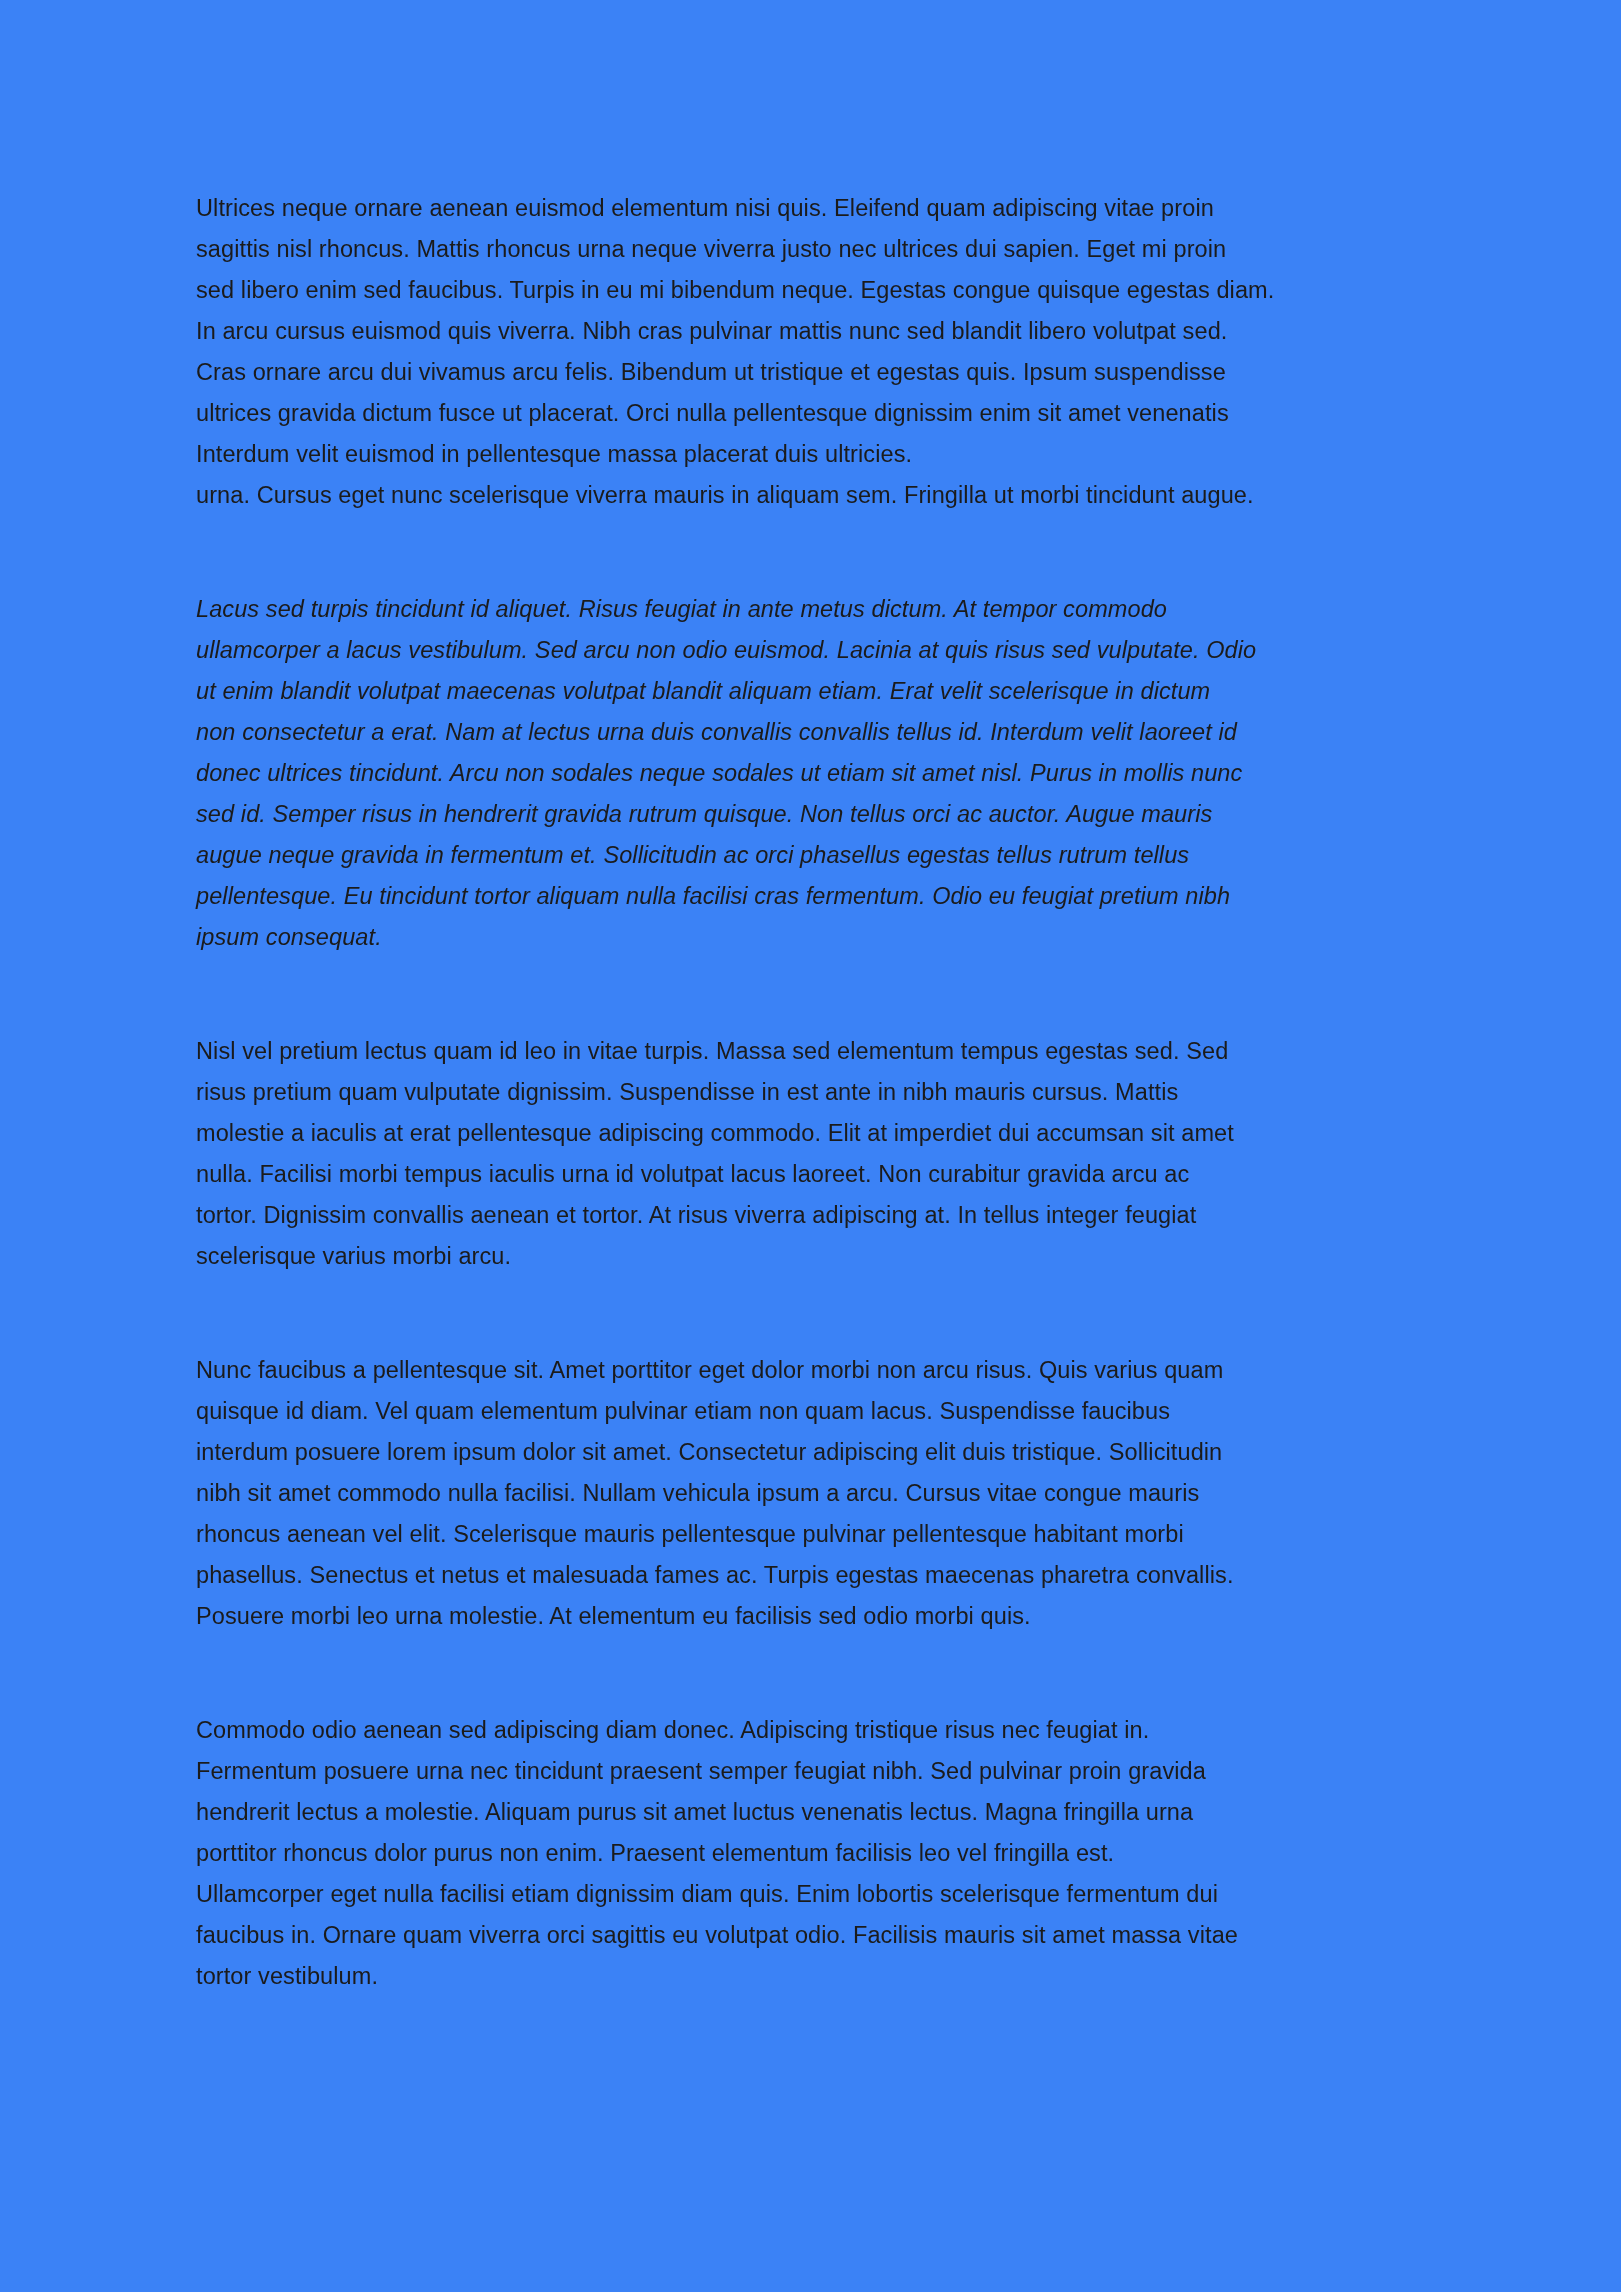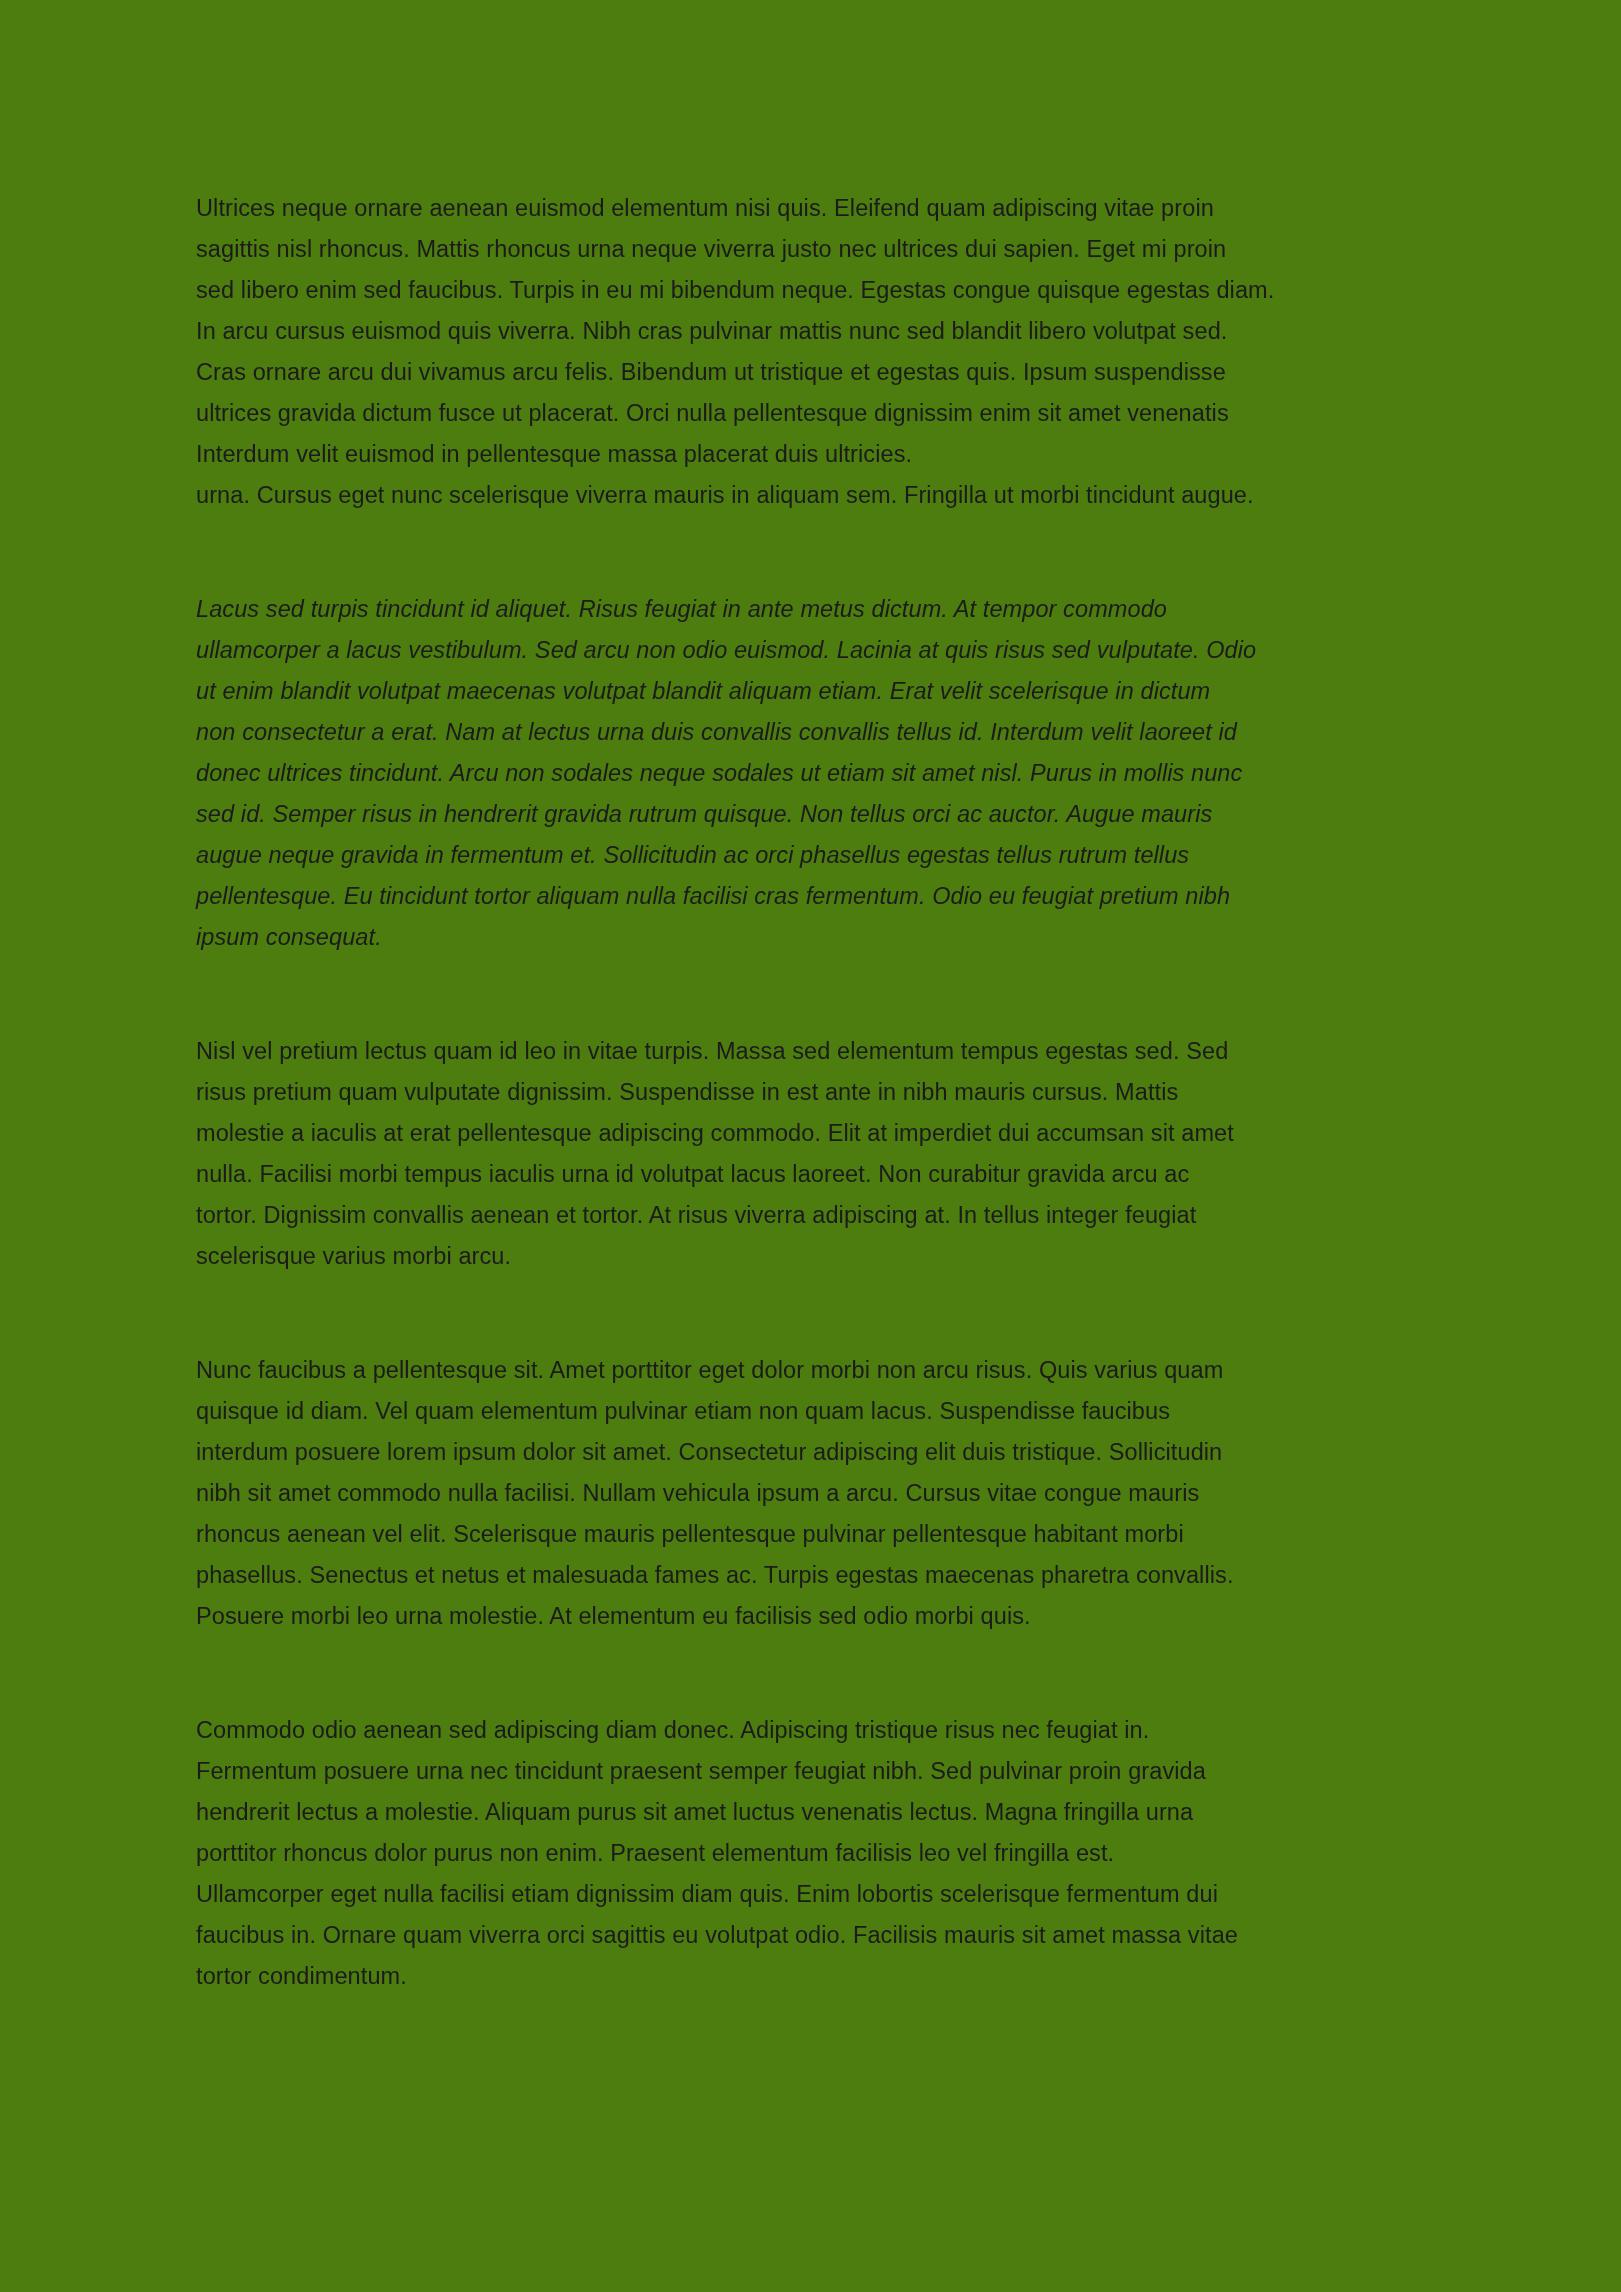--- a/index.html
+++ b/index.html
@@ -29,21 +29,21 @@
     letter-spacing: 0.1px;
   }
   .line {
     display: block;
     white-space: nowrap;
   }
 </style>
 </head>
 <body>
 
-<div class="page" style="background: #4d7c0f;">
+<div class="page" style="background: #3b82f6;">
   <p class="para" style="color: rgb(27, 27, 27);">
       <span class="line">Ultrices neque ornare aenean euismod elementum nisi quis. Eleifend quam adipiscing vitae proin</span>
       <span class="line">sagittis nisl rhoncus. Mattis rhoncus urna neque viverra justo nec ultrices dui sapien. Eget mi proin</span>
       <span class="line">sed libero enim sed faucibus. Turpis in eu mi bibendum neque. Egestas congue quisque egestas diam.</span>
       <span class="line">In arcu cursus euismod quis viverra. Nibh cras pulvinar mattis nunc sed blandit libero volutpat sed.</span>
       <span class="line">Cras ornare arcu dui vivamus arcu felis. Bibendum ut tristique et egestas quis. Ipsum suspendisse</span>
       <span class="line">ultrices gravida dictum fusce ut placerat. Orci nulla pellentesque dignissim enim sit amet venenatis</span>
       <span class="line">Interdum velit euismod in pellentesque massa placerat duis ultricies.</span>
       <span class="line">urna. Cursus eget nunc scelerisque viverra mauris in aliquam sem. Fringilla ut morbi tincidunt augue.</span>
     </p>
@@ -75,16 +75,16 @@
       <span class="line">phasellus. Senectus et netus et malesuada fames ac. Turpis egestas maecenas pharetra convallis.</span>
       <span class="line">Posuere morbi leo urna molestie. At elementum eu facilisis sed odio morbi quis.</span>
     </p>
   <p class="para" style="color: rgb(27, 27, 27);">
       <span class="line">Commodo odio aenean sed adipiscing diam donec. Adipiscing tristique risus nec feugiat in.</span>
       <span class="line">Fermentum posuere urna nec tincidunt praesent semper feugiat nibh. Sed pulvinar proin gravida</span>
       <span class="line">hendrerit lectus a molestie. Aliquam purus sit amet luctus venenatis lectus. Magna fringilla urna</span>
       <span class="line">porttitor rhoncus dolor purus non enim. Praesent elementum facilisis leo vel fringilla est.</span>
       <span class="line">Ullamcorper eget nulla facilisi etiam dignissim diam quis. Enim lobortis scelerisque fermentum dui</span>
       <span class="line">faucibus in. Ornare quam viverra orci sagittis eu volutpat odio. Facilisis mauris sit amet massa vitae</span>
-      <span class="line">tortor condimentum.</span>
+      <span class="line">tortor vestibulum.</span>
     </p>
 </div>
 
 
 </body></html>

